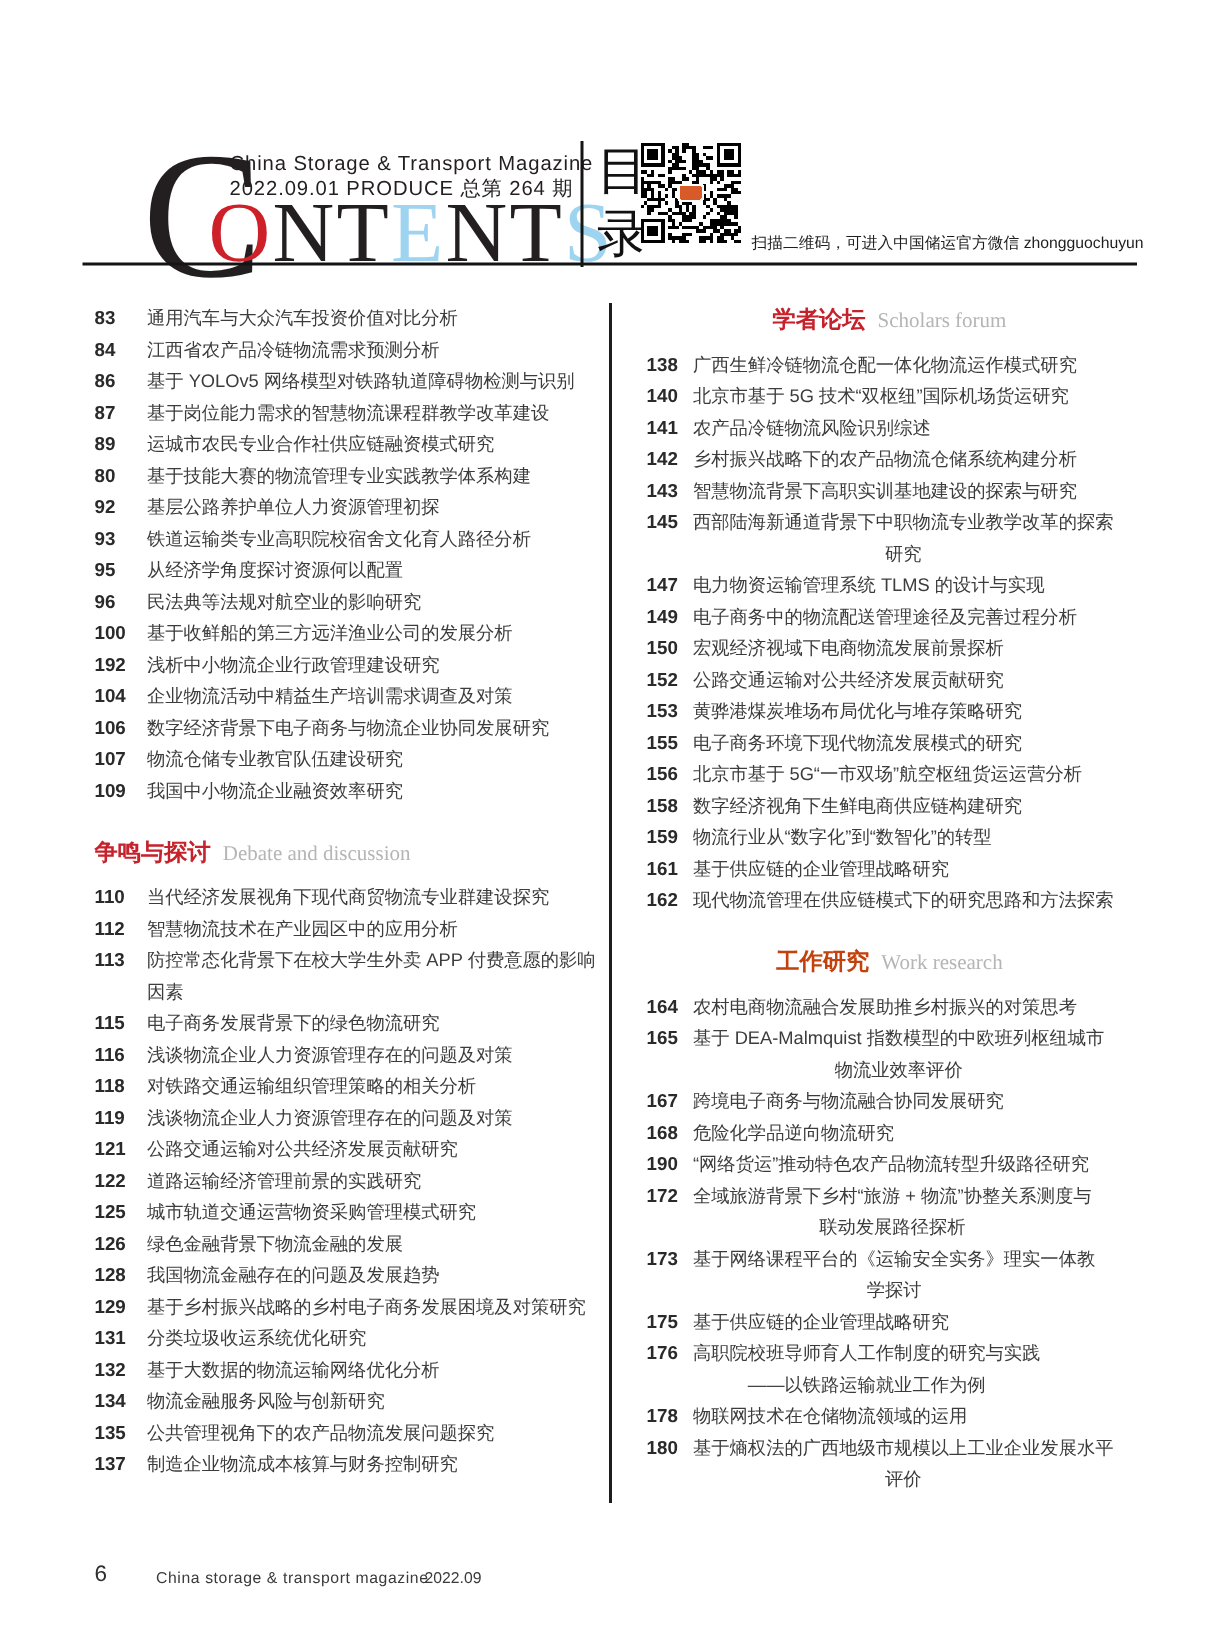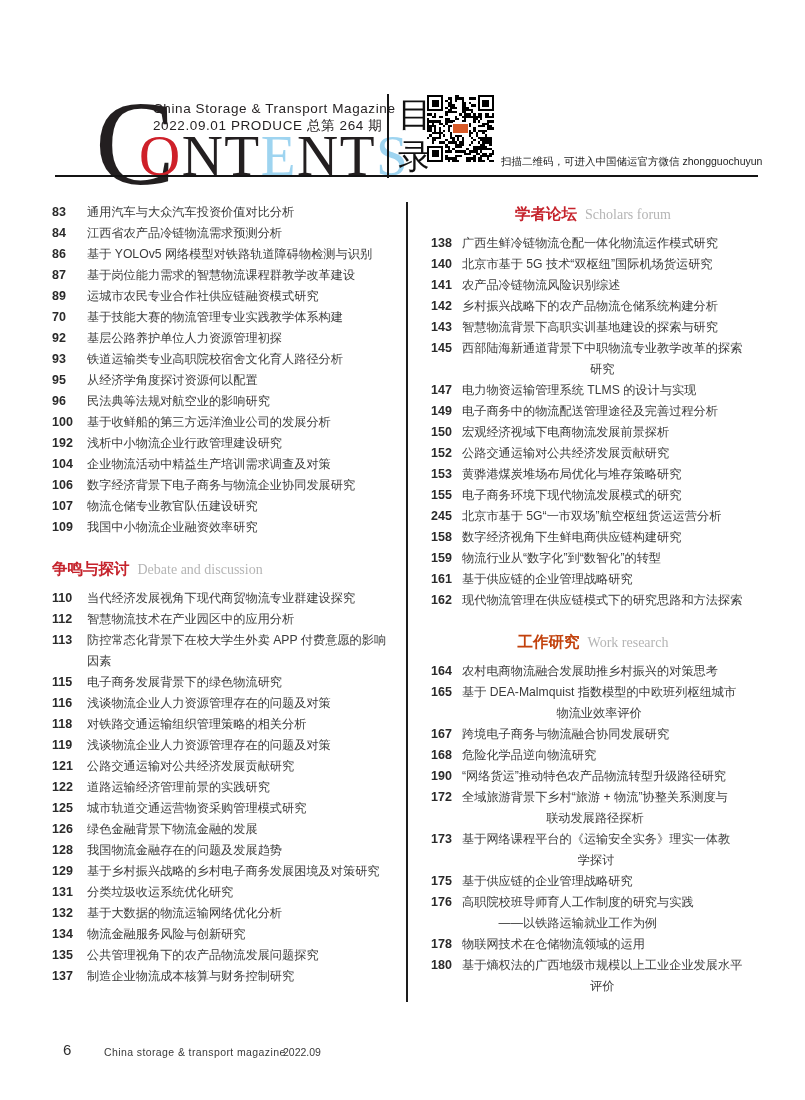--- a/index.html
+++ b/index.html
@@ -24,21 +24,21 @@
   .toc-label {
     position:absolute; left:394px; top:94px; width:42px;
     display:flex; flex-direction:column; align-items:center;
     font-family:"Liberation Serif", serif; font-size:34px; line-height:42px; color:#111;
   }
   .qr { position:absolute; left:427px; top:95px; width:67px; height:67px; }
   .qr-caption { position:absolute; left:501px; top:155px; font-size:10.5px; color:#1e1e1e; white-space:nowrap; }
   .header-rule { position:absolute; left:55px; top:175px; width:703px; height:2px; background:#141414; }
   
   .col { position:absolute; top:202px; }
-  .col-left  { left:52px;  width:337px; }
+  .col-left  { left:63px;  width:337px; }
   .col-right { left:421px; width:344px;text-align:center; }
   .divider-v { position:absolute; left:406px; top:202px; width:1.5px; height:800px; background:#1d1d1d; }
   .section + .section { margin-top:19px; }
   .sec-head { line-height:24px; margin-bottom:6px; white-space:nowrap; }
   .sec-head .cn { font-weight:bold; font-size:15.5px; color:#c5222b; }
   .sec-head .en { font-family:"Liberation Serif", serif; font-size:14px; color:#b5b5b5; margin-left:8px; }
   .entry { display:flex; align-items:flex-start; }
   .entry .num { flex:0 0 35px; font-weight:bold; font-size:12.5px; line-height:21px; color:#2a2a2a; }
   .col-right .entry .num { flex-basis:41px; }
   .entry .title { font-size:12.2px; line-height:21px; color:#3c3c3c; white-space:pre-line; }
@@ -418,21 +418,21 @@
         </div>
         <div class="entry">
           <span class="num">87</span>
           <span class="title">基于岗位能力需求的智慧物流课程群教学改革建设</span>
         </div>
         <div class="entry">
           <span class="num">89</span>
           <span class="title">运城市农民专业合作社供应链融资模式研究</span>
         </div>
         <div class="entry">
-          <span class="num">70</span>
+          <span class="num">80</span>
           <span class="title">基于技能大赛的物流管理专业实践教学体系构建</span>
         </div>
         <div class="entry">
           <span class="num">92</span>
           <span class="title">基层公路养护单位人力资源管理初探</span>
         </div>
         <div class="entry">
           <span class="num">93</span>
           <span class="title">铁道运输类专业高职院校宿舍文化育人路径分析</span>
         </div>
@@ -593,21 +593,21 @@
         </div>
         <div class="entry">
           <span class="num">153</span>
           <span class="title">黄骅港煤炭堆场布局优化与堆存策略研究</span>
         </div>
         <div class="entry">
           <span class="num">155</span>
           <span class="title">电子商务环境下现代物流发展模式的研究</span>
         </div>
         <div class="entry">
-          <span class="num">245</span>
+          <span class="num">156</span>
           <span class="title">北京市基于 5G“一市双场”航空枢纽货运运营分析</span>
         </div>
         <div class="entry">
           <span class="num">158</span>
           <span class="title">数字经济视角下生鲜电商供应链构建研究</span>
         </div>
         <div class="entry">
           <span class="num">159</span>
           <span class="title">物流行业从“数字化”到“数智化”的转型</span>
         </div>

